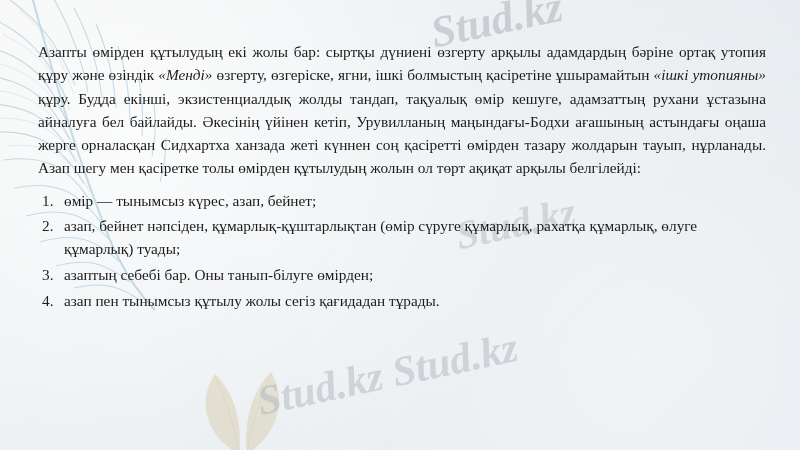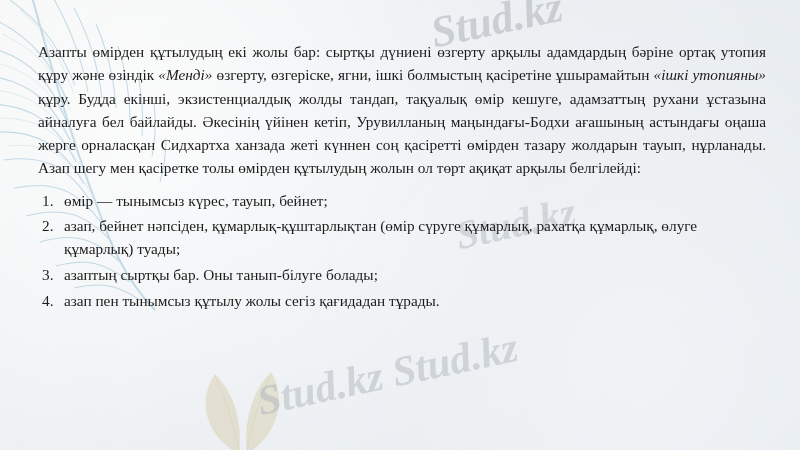--- a/index.html
+++ b/index.html
@@ -174,29 +174,29 @@
 
   <div class="content">
 
     <p class="para main">
       <span>Азапты өмірден құтылудың екі жолы бар: сыртқы дүниені өзгерту арқылы адамдардың бәріне ортақ утопия құру және өзіндік </span><span class="it">«Менді»</span><span> өзгерту, өзгеріске, ягни, ішкі болмыстың қасіретіне ұшырамайтын </span><span class="it">«ішкі утопияны»</span><span> құру. Будда екінші, экзистенциалдық жолды тандап, тақуалық өмір кешуге, адамзаттың рухани ұстазына айналуға бел байлайды. Әкесінің үйінен кетіп, Урувилланың маңындағы-Бодхи ағашының астындағы оңаша жерге орналасқан Сидхартха ханзада жеті күннен соң қасіретті өмірден тазару жолдарын тауып, нұрланады. Азап шегу мен қасіретке толы өмірден құтылудың жолын ол төрт ақиқат арқылы белгілейді:</span>
     </p>
 
     <ol class="list">
       <li>
         <span class="num">1.</span>
-        <span>өмір — тынымсыз күрес, тауып, бейнет;</span>
+        <span>өмір — тынымсыз күрес, азап, бейнет;</span>
       </li>
       <li>
         <span class="num">2.</span>
         <span>азап, бейнет нәпсіден, құмарлық-құштарлықтан (өмір сүруге құмарлық, рахатқа құмарлық, өлуге құмарлық) туады;</span>
       </li>
       <li>
         <span class="num">3.</span>
-        <span>азаптың сыртқы бар. Оны танып-білуге болады;</span>
+        <span>азаптың себебі бар. Оны танып-білуге өмірден;</span>
       </li>
       <li>
         <span class="num">4.</span>
         <span>азап пен тынымсыз құтылу жолы сегіз қағидадан тұрады.</span>
       </li>
     </ol>
 
   </div>
 </div>
 

